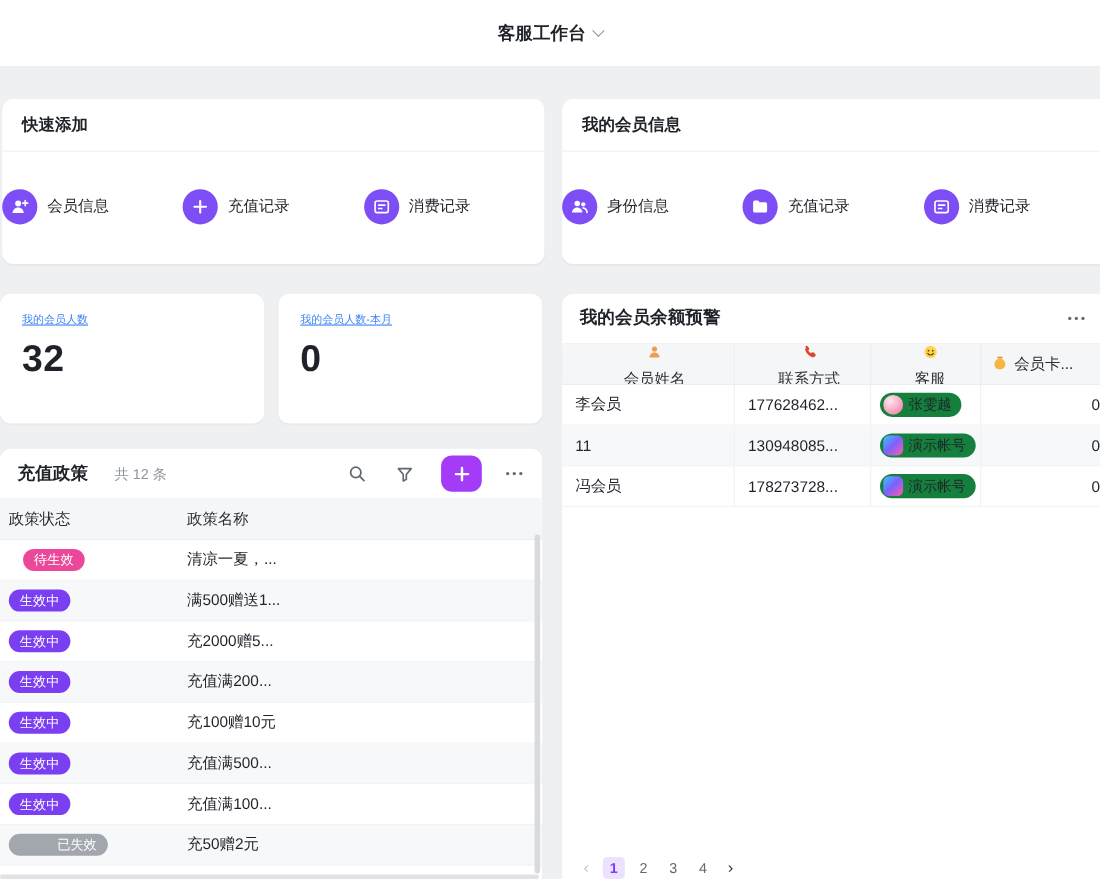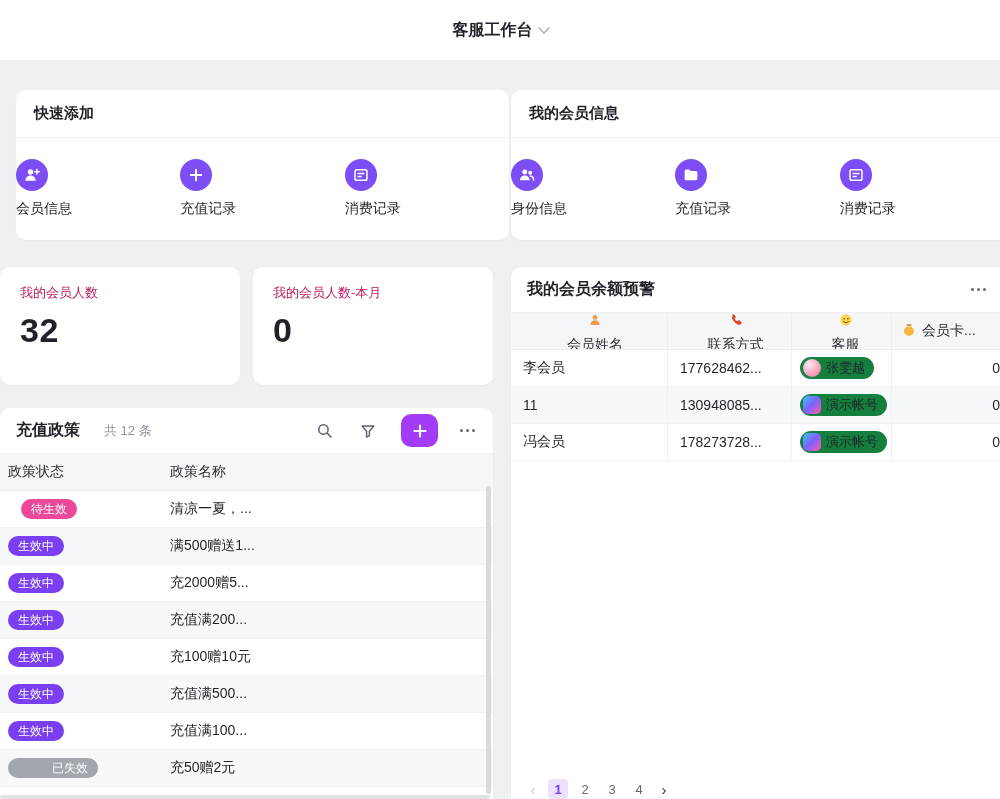--- a/index.html
+++ b/index.html
@@ -16,27 +16,27 @@
   .topbar-title { font-size:16px; font-weight:600; }
   .chev { width:8px; height:8px; border-right:1.6px solid #8f959e; border-bottom:1.6px solid #8f959e;
     transform:rotate(45deg); margin-top:-4px; }
   
   .card { position:absolute; background:#fff; border-radius:10px; box-shadow:0 1px 2px rgba(31,35,41,.04); }
   .card-head { height:48px; display:flex; align-items:center; padding:0 18px;
     border-bottom:1px solid #f0f1f2; }
   .card-title { font-size:15px; font-weight:600; }
   
   .quick-row { display:flex; width:493px; height:100px; align-items:center; }
-  .quick-item { flex:1; display:flex; flex-direction:column; align-items:flex-start; gap:9px; cursor:pointer; }
+  .quick-item { flex:1; display:flex; flex-direction:row; align-items:center; gap:9px; cursor:pointer; }
   .qicon { width:32px; height:32px; border-radius:50%; background:#7d4df5;
     display:flex; align-items:center; justify-content:center; }
   .qlabel { font-size:14px; color:#1f2329; }
   
   .stat { padding:17px 20px; }
-  .stat-label { font-size:13px; color:#be185d; }
+  .stat-label { font-size:10px; color:#3b82f6;text-decoration:underline; }
   .stat-value { font-size:34px; font-weight:700; margin-top:9px; letter-spacing:.5px; }
   
   .policy-head { height:46px; display:flex; align-items:center; padding:0 16px; border-bottom:1px solid #f0f1f2; }
   .policy-title { font-size:16px; font-weight:600; }
   .policy-count { font-size:13px; color:#8f959e; margin-left:24px; flex:1; }
   .tool { display:flex; align-items:center; justify-content:center; cursor:pointer; }
   .tool.search, .tool.filter { width:22px; height:22px; margin-right:22px; }
   .add-btn { width:37px; height:33px; border-radius:10px; background:#a43bf7; margin-right:20px;
     display:flex; align-items:center; justify-content:center; cursor:pointer; }
   .dots { display:inline-flex; gap:3px; cursor:pointer; padding:4px 2px; }
@@ -85,21 +85,21 @@
 
 <div class="wrap">
 
   <div class="topbar">
     <div class="topbar-btn">
       <span class="topbar-title">客服工作台</span>
       <span class="chev"></span>
     </div>
   </div>
 
-  <div class="card" style="left:16px; top:90px; width:493px; height:150px;">
+  <div class="card" style="left:2px; top:90px; width:493px; height:150px;">
     <div class="card-head">
       <span class="card-title">快速添加</span>
     </div>
     <div class="quick-row">
       <div class="quick-item">
         <span class="qicon">
           <svg width="18" height="18" viewBox="0 0 24 24">
               <circle cx="10" cy="8" r="3.6" fill="#fff"></circle>
               <path d="M3.2 19.5c0-3.7 3-6.7 6.8-6.7s6.8 3 6.8 6.7z" fill="#fff"></path>
               <path d="M18.6 4.6v6M15.6 7.6h6" stroke="#fff" stroke-width="2" stroke-linecap="round"></path>

